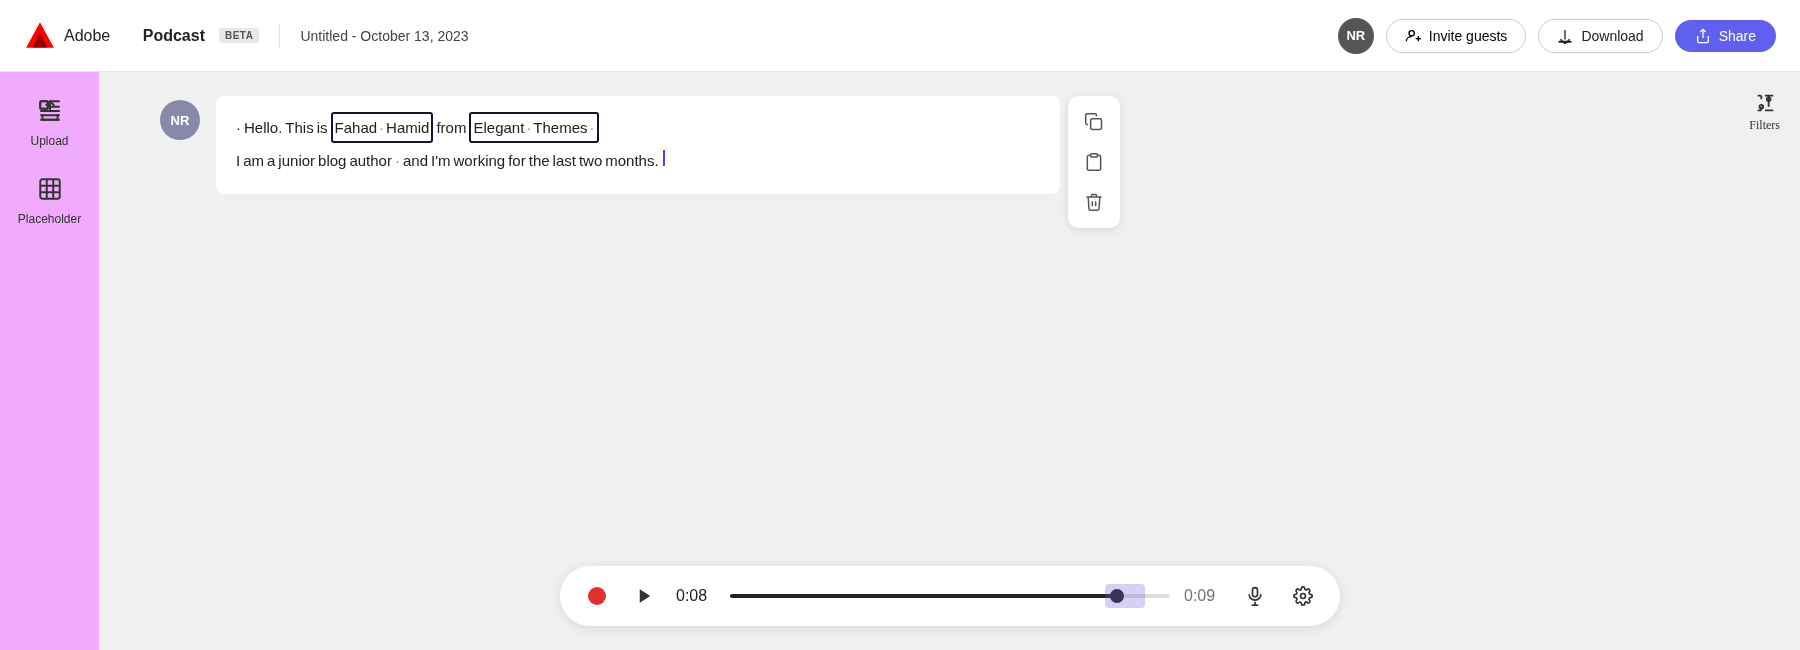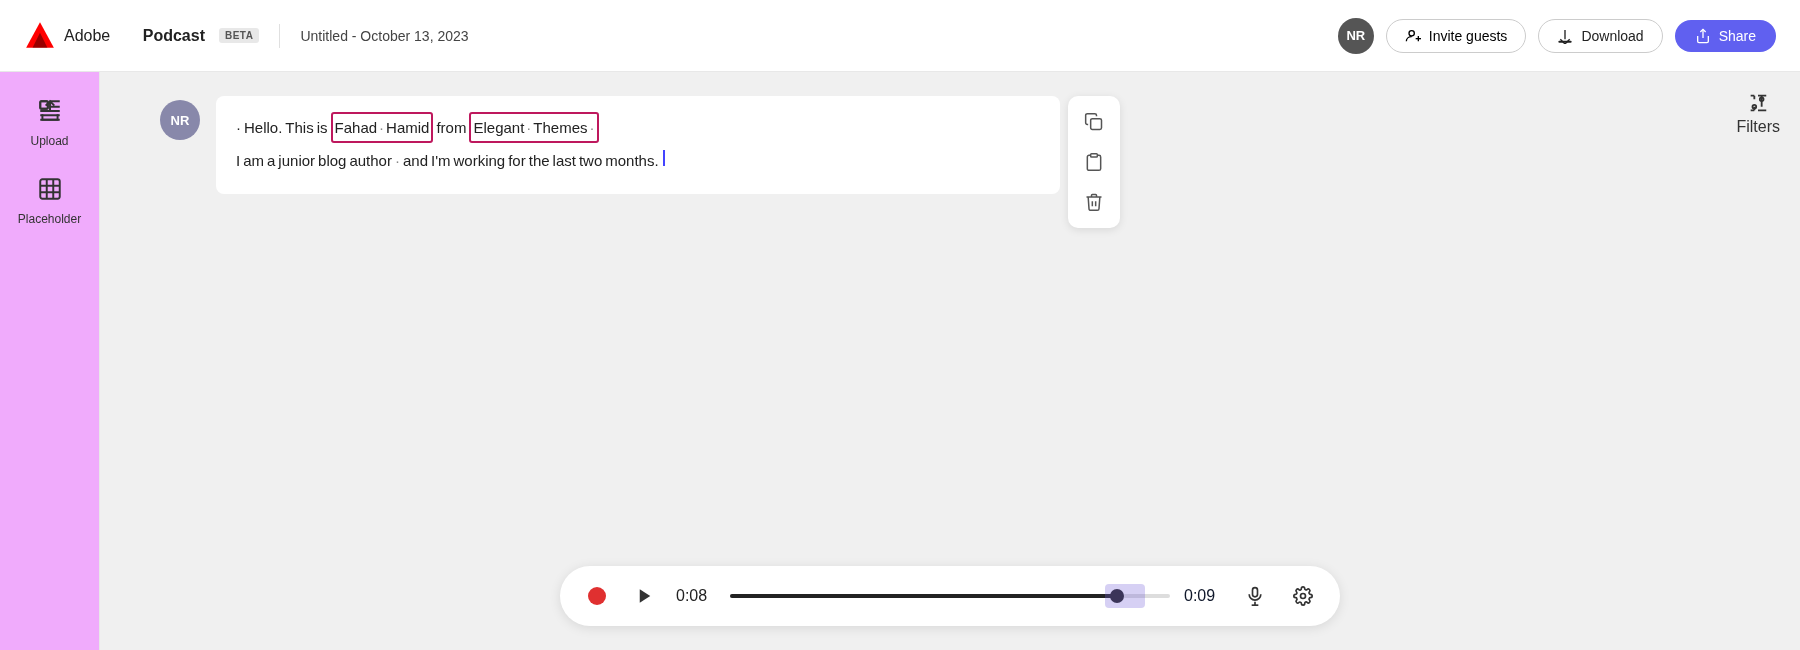--- a/index.html
+++ b/index.html
@@ -216,21 +216,21 @@
       align-items: baseline;
       gap: 3px;
       margin-bottom: 4px;
     }
 
     .word {
       display: inline;
     }
 
     .highlight-box {
-      border: 2px solid #be185d;
+      border: 2px solid #0f172a;
       border-radius: 3px;
       padding: 0 2px;
       display: inline-flex;
       align-items: baseline;
       gap: 2px;
     }
 
     .cursor-end {
       display: inline-block;
       width: 2px;
@@ -361,21 +361,21 @@
       position: absolute;
       right: -28px;
       top: -10px;
       width: 40px;
       height: 24px;
       background: rgba(120, 100, 220, 0.3);
       border-radius: 4px;
     }
     .time-end {
       font-size: 16px;
-      color: #0f172a;
+      color: #737373;
       min-width: 40px;
     }
     .mic-btn {
       width: 34px;
       height: 34px;
       border-radius: 50%;
       border: none;
       background: transparent;
       cursor: pointer;
       display: flex;
@@ -475,21 +475,21 @@
   </aside>
 
   <div class="content">
 
     <button class="filters-btn" style="position:absolute;right:20px;top:20px;z-index:10;background:transparent;border:none;cursor:pointer;display:flex;flex-direction:column;align-items:center;gap:4px;">
       <svg width="22" height="22" viewBox="0 0 24 24" fill="none" stroke="#333" stroke-width="2">
         <path d="M12 20h9M4 20h4M12 4h9M4 4h4M8 20v-4M8 8V4M16 12v4M16 12V4"></path>
         <circle cx="8" cy="16" r="2"></circle>
         <circle cx="16" cy="8" r="2"></circle>
       </svg>
-      <span style="font-size:16px;color:#333;">Filters</span>
+      <span style="font-size:12px;color:#333;font-family:Liberation Serif, serif;">Filters</span>
     </button>
 
     <div class="editor-area">
       <div class="transcript-block">
 
         <div class="speaker-avatar">NR</div>
 
         <div class="transcript-content">
 
           <div class="transcript-line">

